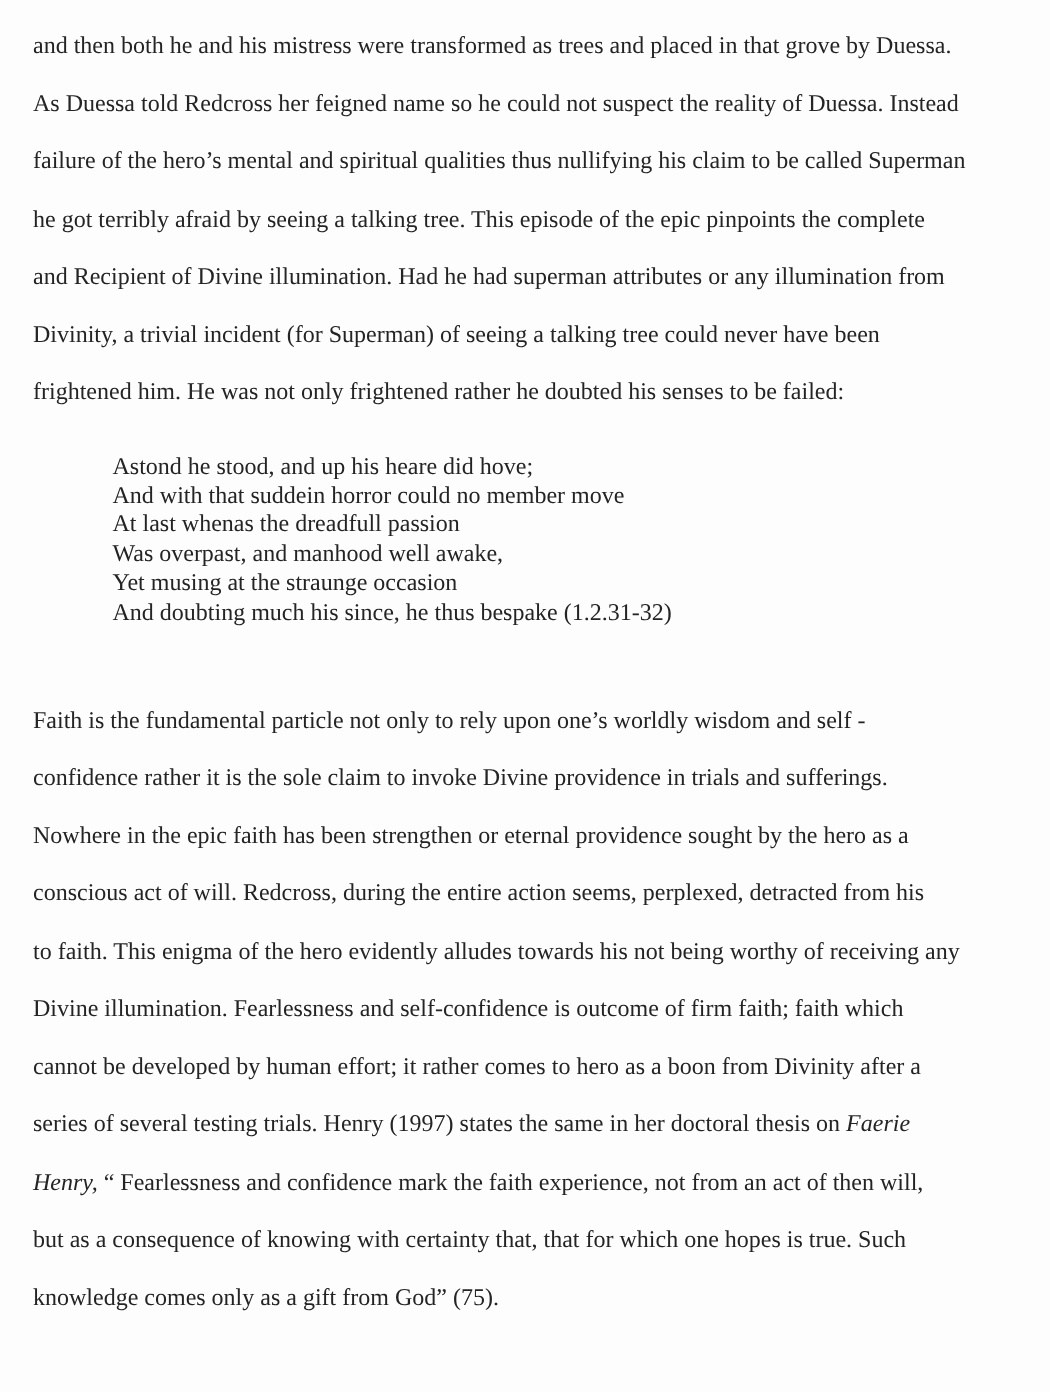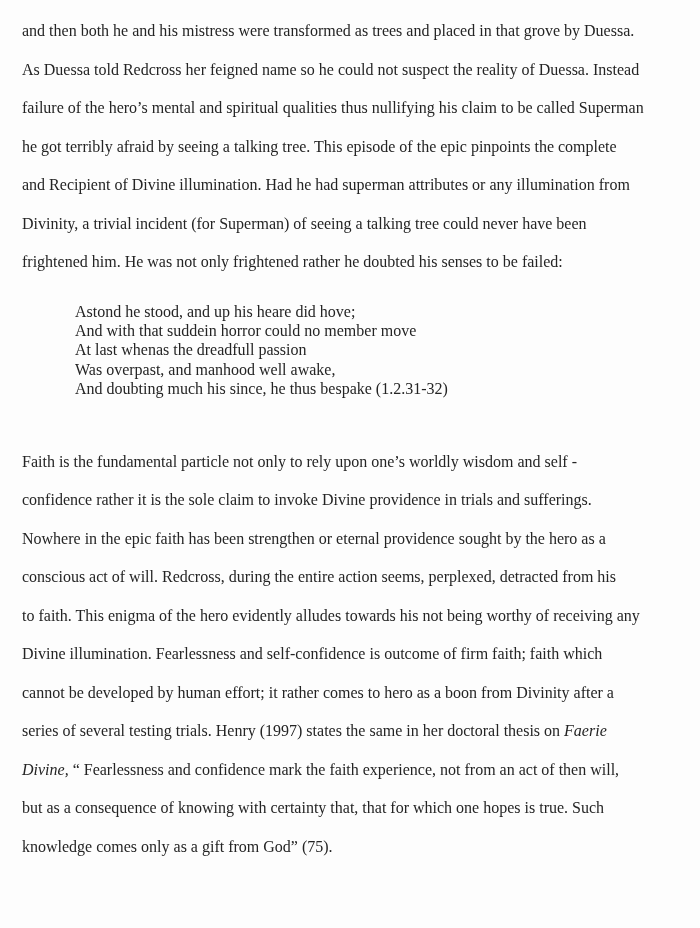--- a/index.html
+++ b/index.html
@@ -53,30 +53,31 @@
     <div class="line">and Recipient of Divine illumination. Had he had superman attributes or any illumination from</div>
     <div class="line">Divinity, a trivial incident (for Superman) of seeing a talking tree could never have been</div>
     <div class="line">frightened him. He was not only frightened rather he doubted his senses to be failed:</div>
   </div>
 
   <div class="quote">
     <div class="line">Astond he stood, and up his heare did hove;</div>
     <div class="line">And with that suddein horror could no member move</div>
     <div class="line">At last whenas the dreadfull passion</div>
     <div class="line">Was overpast, and manhood well awake,</div>
+    <div class="line">Yet musing at the straunge occasion</div>
     <div class="line">And doubting much his since, he thus bespake (1.2.31-32)</div>
   </div>
 
   <div class="para para2">
     <div class="line">Faith is the fundamental particle not only to rely upon one’s worldly wisdom and self -</div>
     <div class="line">confidence rather it is the sole claim to invoke Divine providence in trials and sufferings.</div>
     <div class="line">Nowhere in the epic faith has been strengthen or eternal providence sought by the hero as a</div>
     <div class="line">conscious act of will. Redcross, during the entire action seems, perplexed, detracted from his</div>
     <div class="line">to faith. This enigma of the hero evidently alludes towards his not being worthy of receiving any</div>
     <div class="line">Divine illumination. Fearlessness and self-confidence is outcome of firm faith; faith which</div>
     <div class="line">cannot be developed by human effort; it rather comes to hero as a boon from Divinity after a</div>
     <div class="line"><span>series of several testing trials. Henry (1997) states the same in her doctoral thesis on </span><span class="italic">Faerie</span></div>
-    <div class="line"><span class="italic">Divine,</span><span> “ Fearlessness and confidence mark the faith experience, not from an act of then will,</span></div>
+    <div class="line"><span class="italic">Henry,</span><span> “ Fearlessness and confidence mark the faith experience, not from an act of then will,</span></div>
     <div class="line">but as a consequence of knowing with certainty that, that for which one hopes is true. Such</div>
     <div class="line">knowledge comes only as a gift from God” (75).</div>
   </div>
 
 </div>
 
 </body></html>

